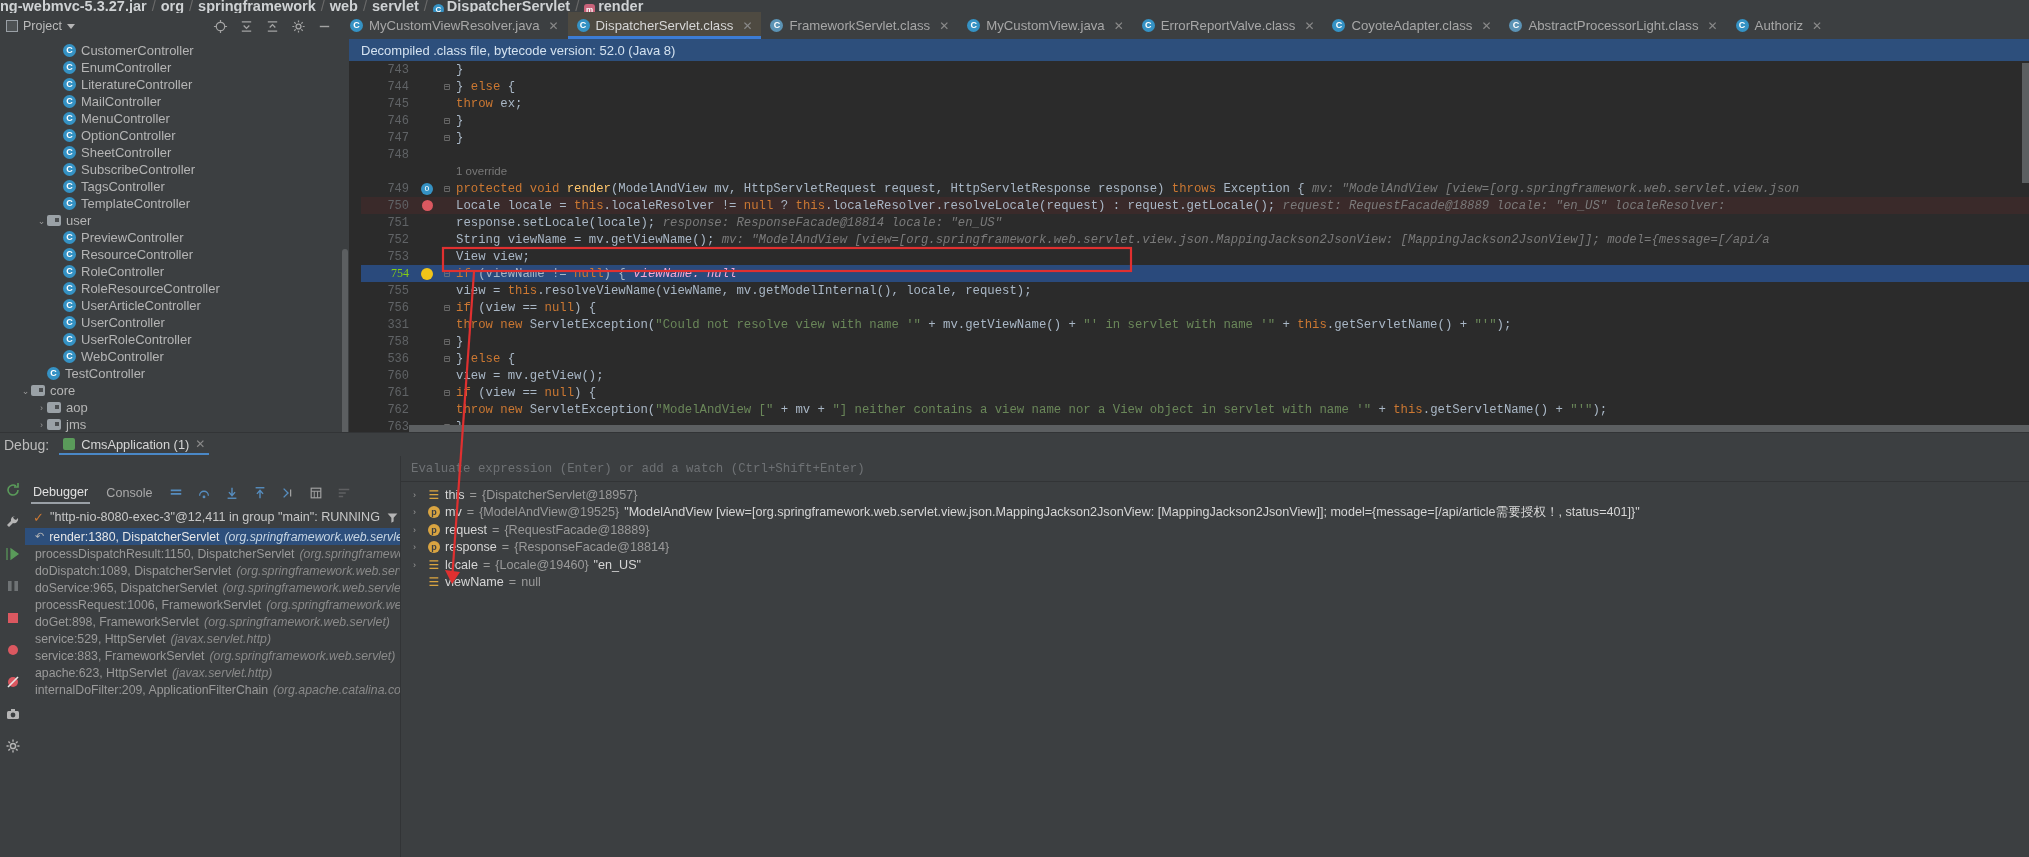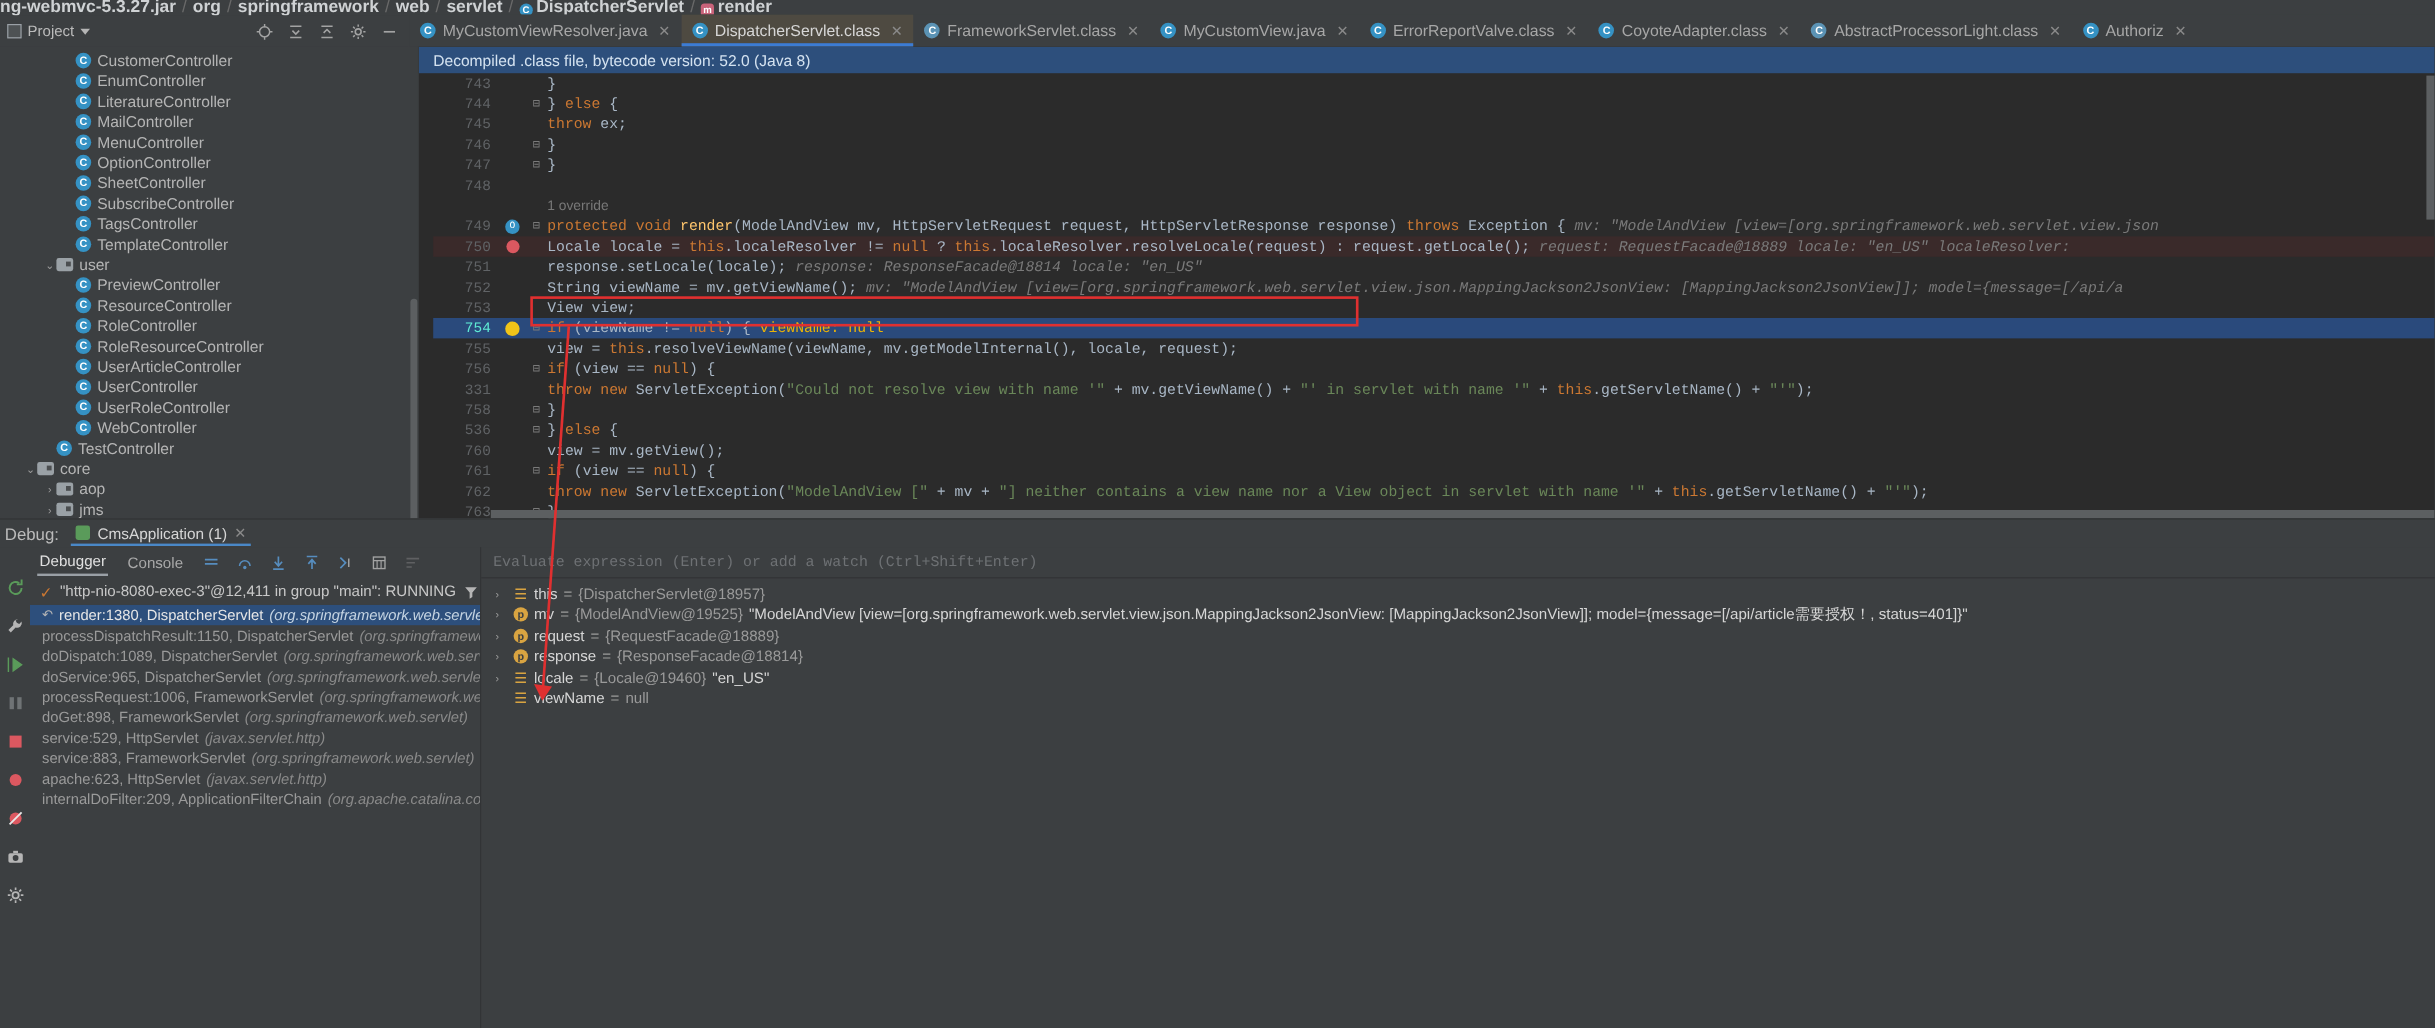--- a/index.html
+++ b/index.html
@@ -96,30 +96,30 @@
   .cline { display: flex; height: 17px; align-items: center; font-family: "Liberation Mono", monospace; font-size: 12.3px; white-space: nowrap; }
   .gutter { width: 55px; text-align: right; padding-right: 7px; color: #606366; font-size: 12px; flex: none; font-family: "Liberation Mono", monospace; }
   .bpcol { width: 22px; flex: none; display: flex; align-items: center; justify-content: center; }
   .foldcol { width: 18px; flex: none; text-align: center; color: #7a7a7a; font-size: 10px; }
   .code { flex: 1; overflow: hidden; }
   .bp-dot { width: 11px; height: 11px; border-radius: 50%; background: #db5860; }
   .ovr { width: 12px; height: 12px; border-radius: 50%; background: #3592c4; color: #fff; font-size: 8px; text-align: center; line-height: 12px; }
   .bulb { width: 12px; height: 12px; border-radius: 50%; background: #f0c419; }
   .cline.bp-line { background: #3a2a2a; }
   .cline.cur-line { background: #2a4a7c; }
-  .cline.cur-line .gutter { color: #5eead4; }
+  .cline.cur-line .gutter { color: #84cc16; font-family: Liberation Serif, serif; }
   .override-note { color: #787878; font-size: 11.5px; font-family: "Liberation Sans", sans-serif; }
 
   
   .kw { color: #cc7832; }
   .str { color: #6a8759; }
   .fn { color: #ffc66d; }
   .pl { color: #a9b7c6; }
   .hint { color: #7a7a7a; font-style: italic; }
-  .hintv { color: #eab308; }
+  .hintv { color: #f9a8d4; font-style: italic; }
 
   .ed-hscroll { position: absolute; left: 60px; right: 0; bottom: 0; height: 7px; background: #5c5f61; }
   .ed-vscroll { position: absolute; right: 0; top: 24px; width: 7px; height: 120px; background: #5c5f61; }
 
   
   .debug-head {
     position: absolute; left: 0; bottom: 401px; width: 2029px; height: 24px;
     background: #3c3f41; display: flex; align-items: center; gap: 10px; padding-left: 4px;
     border-top: 1px solid #323436;
   }
@@ -135,21 +135,21 @@
     position: absolute; left: 0; bottom: 0; width: 2029px; height: 401px; background: #3c3f41;
     display: flex;
   }
   .dbg-rail {
     width: 25px; background: #3c3f41; display: flex; flex-direction: column;
     align-items: center; padding-top: 26px; gap: 16px; flex: none;
   }
   .rail-ico { width: 16px; height: 16px; }
 
   .dbg-left { width: 375px; flex: none; display: flex; flex-direction: column; background: #3c3f41; }
-  .dbg-tabs { height: 26px; display: flex; align-items: center; gap: 14px; padding-left: 6px; }
+  .dbg-tabs { height: 26px; display: flex; align-items: center; gap: 14px; padding-left: 6px; margin-top: 24px; }
   .dtab { font-size: 12.6px; color: #a9a9a9; padding: 3px 2px; }
   .dtab.sel { color: #e0e0e0; border-bottom: 2px solid #9aa0a6; }
   .dtoolico { width: 14px; height: 14px; opacity: .85; }
 
   .thread-row { height: 22px; display: flex; align-items: center; gap: 6px; padding-left: 8px; font-size: 12.6px; color: #c8c8c8; white-space: nowrap; }
   .frames { flex: 1; overflow: hidden; }
   .frame {
     height: 17px; display: flex; align-items: center; gap: 5px; padding-left: 10px;
     font-size: 12.3px; color: #9a9a9a; white-space: nowrap;
   }

